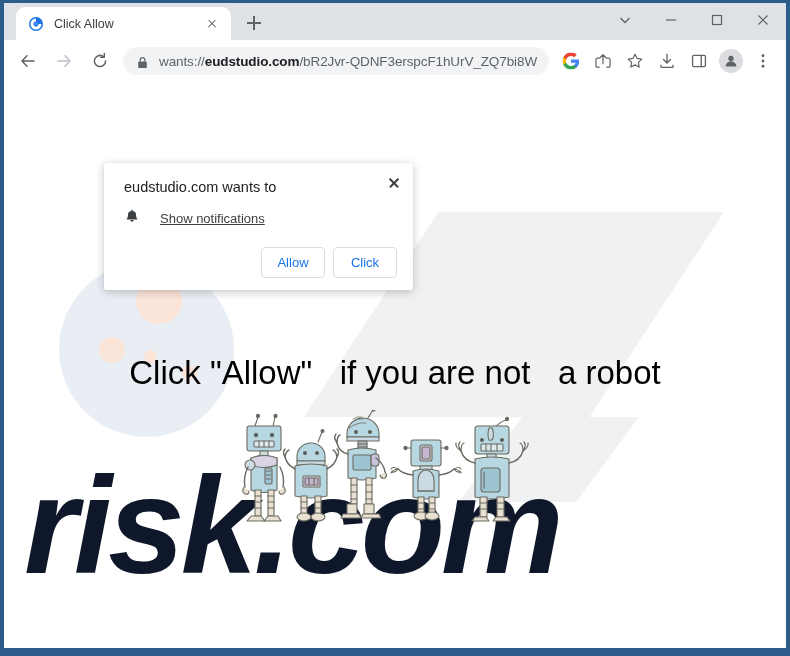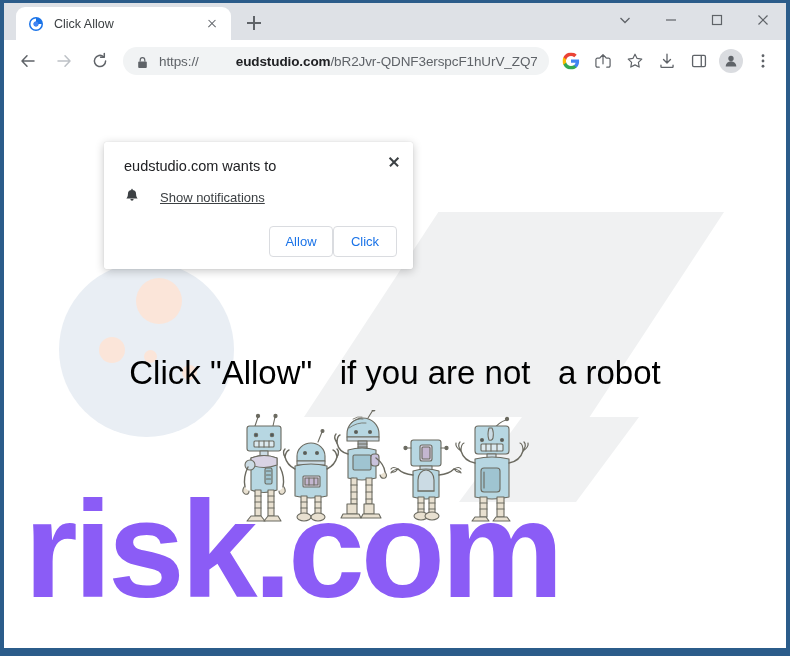--- a/index.html
+++ b/index.html
@@ -117,21 +117,21 @@
     min-width: 0;
   }
   .lock { flex: 0 0 13px; margin-right: 10px; position: relative; height: 13px; }
   .url {
     font-size: 13.5px;
     color: #5f6368;
     white-space: nowrap;
     overflow: hidden;
     letter-spacing: -0.1px;
   }
-  .url b { color: #202124; font-weight: 600; margin-left: 37px; }
+  .url b { color: #202124; font-weight: 600; }
 
   .tbicon {
     width: 28px; height: 28px;
     margin: 0 2px;
     position: relative;
     flex: 0 0 28px;
   }
   .tbicon svg { position: absolute; left: 50%; top: 50%; transform: translate(-50%,-50%); }
   .tbicon.avatar { }
   .avatar-circle {
@@ -164,24 +164,25 @@
     background: #f0f1f2;
     clip-path: polygon(32% 0%, 100% 0%, 68% 100%, 0% 100%);
   }
   .wm-slash2 {
     left: 455px; top: 335px;
     width: 180px; height: 85px;
     background: #f0f1f2;
     clip-path: polygon(35% 0%, 100% 0%, 65% 100%, 0% 100%);
   }
   .wm-risk {
-    left: 20px; top: 388px;
+    left: 20px; top: 364px;
     font-size: 138px;
+    font-style: italic;
     font-weight: bold;
-    color: #8b5cf6;
+    color: #0f172a;
     letter-spacing: -4px;
     white-space: nowrap;
     font-family: "Liberation Sans", sans-serif;
   }
 
   .headline {
     position: absolute;
     left: 0; right: 0; top: 272px;
     text-align: center;
     font-size: 33px;
@@ -193,21 +194,21 @@
   .robots {
     position: absolute;
     left: 50%; top: 328px;
     transform: translateX(-50%);
     width: 320px; height: 130px;
   }
 
   
   .notif {
     position: absolute;
-    left: 100px; top: 60px;
+    left: 100px; top: 81px;
     width: 309px;
     background: #ffffff;
     border-radius: 2px;
     box-shadow: 0 2px 10px rgba(0,0,0,0.22), 0 0 1px rgba(0,0,0,0.18);
     padding: 16px 16px 12px 20px;
     z-index: 40;
   }
   .notif-close {
     position: absolute; right: 9px; top: 9px;
     width: 20px; height: 20px;
@@ -226,21 +227,21 @@
     color: #202124;
     margin-bottom: 14px;
   }
   .notif-row {
     display: flex; align-items: center;
     margin-bottom: 16px;
   }
   .bell { width: 18px; flex: 0 0 18px; margin-right: 18px; position: relative; height: 18px; }
   .notif-perm { font-size: 13px; color: #3c4043; text-decoration: underline; }
   .notif-actions {
-    display: flex; justify-content: flex-end; 
+    display: flex; justify-content: flex-end; gap: 8px;
     margin-top: 20px;
   }
   .nbtn {
     min-width: 64px;
     height: 31px;
     padding: 0 14px;
     background: #ffffff;
     border: 1px solid #dadce0;
     border-radius: 4px;
     color: #1a73e8;
@@ -316,21 +317,21 @@
       </svg>
     </div>
 
     <div class="omnibox">
       <span class="lock">
         <svg width="13" height="13" viewBox="0 0 13 13">
           <rect x="2.2" y="5.6" width="8.6" height="6.3" rx="1" fill="#5f6368"></rect>
           <path d="M4.2 5.6 V4 a2.3 2.3 0 0 1 4.6 0 V5.6" stroke="#5f6368" stroke-width="1.2" fill="none"></path>
         </svg>
       </span>
-      <span class="url"><span>https://</span><b>eudstudio.com</b><span>/bR2Jvr-QDNF3erspcF1hUrV_ZQ7bi8WoLrVAv0C...</span></span>
+      <span class="url"><span>wants://</span><b>eudstudio.com</b><span>/bR2Jvr-QDNF3erspcF1hUrV_ZQ7bi8WoLrVAv0C...</span></span>
     </div>
 
     <div class="tbicon">
       <svg width="17" height="17" viewBox="0 0 18 18">
         <path fill="#4285f4" d="M17.6 9.2c0-.6-.05-1.2-.16-1.76H9v3.34h4.84a4.14 4.14 0 0 1-1.8 2.72v2.26h2.92c1.7-1.57 2.68-3.88 2.68-6.56z"></path>
         <path fill="#34a853" d="M9 18c2.43 0 4.47-.8 5.96-2.18l-2.92-2.26c-.8.54-1.84.86-3.04.86-2.34 0-4.32-1.58-5.03-3.7H.95v2.33A9 9 0 0 0 9 18z"></path>
         <path fill="#fbbc05" d="M3.97 10.72a5.4 5.4 0 0 1 0-3.44V4.95H.95a9 9 0 0 0 0 8.1l3.02-2.33z"></path>
         <path fill="#ea4335" d="M9 3.58c1.32 0 2.5.46 3.44 1.35l2.58-2.58C13.46.9 11.43 0 9 0A9 9 0 0 0 .95 4.95l3.02 2.33C4.68 5.16 6.66 3.58 9 3.58z"></path>
       </svg>
     </div>

